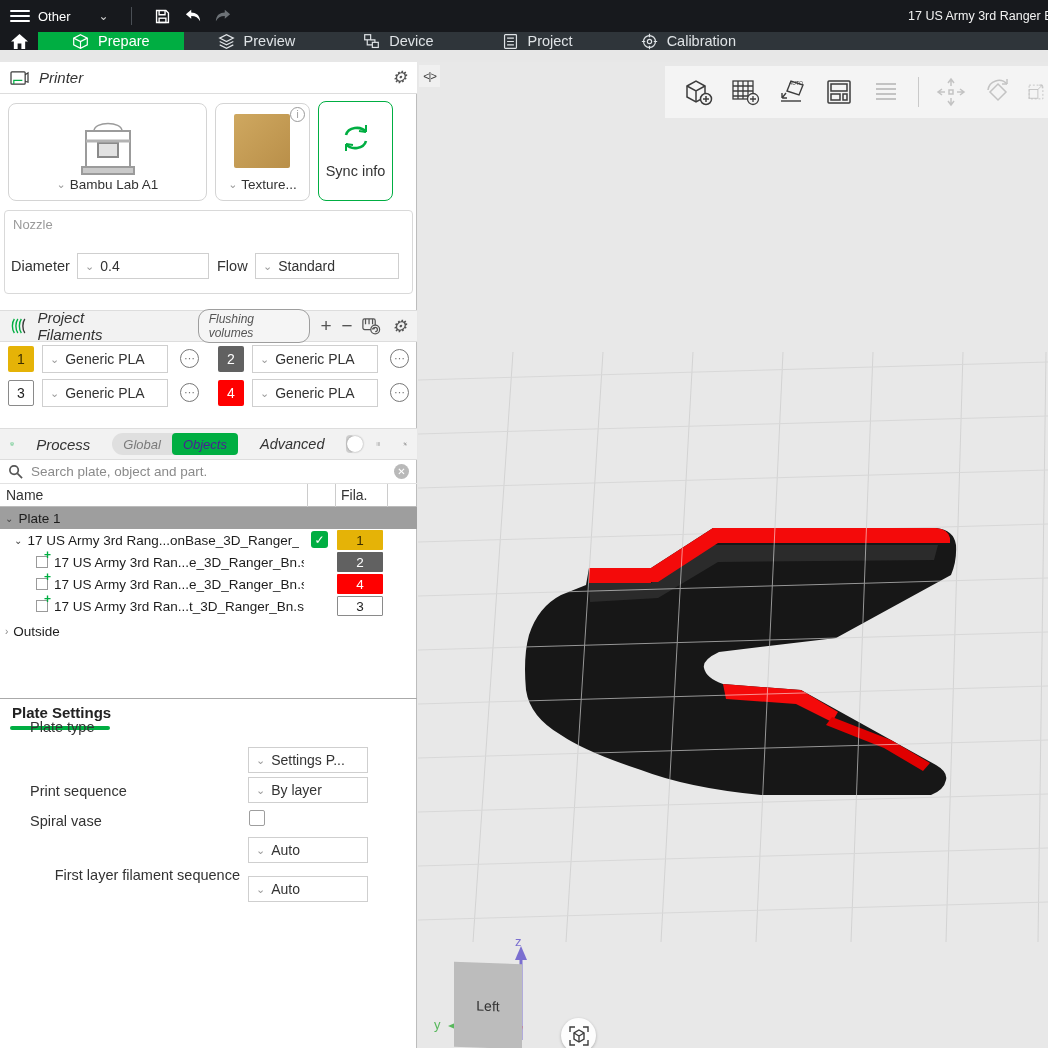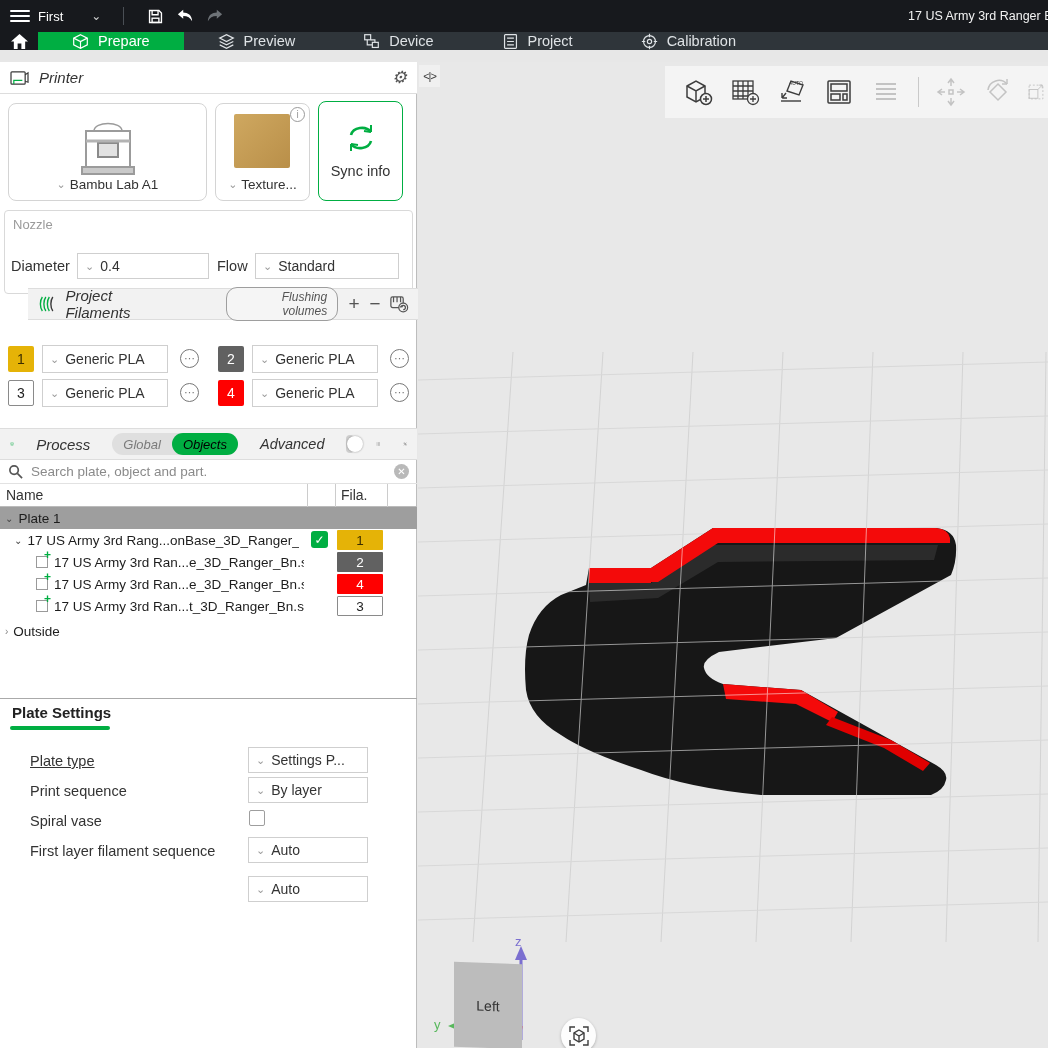--- a/index.html
+++ b/index.html
@@ -48,33 +48,33 @@
   #sync-card .card-label { padding:0; font-size:14.5px; }
 
   #nozzle-box { position:absolute; left:4px; top:148px; width:409px; height:84px;
     border:1px solid #d9d9d9; border-radius:4px; background:#fff; }
   #nozzle-label { position:absolute; left:8px; top:6px; font-size:13px; color:#9a9a9a; }
   .field-label { font-size:14.5px; color:#333; }
   .select { border:1px solid #cfcfcf; background:#fff; height:26px; display:flex;
     align-items:center; gap:6px; padding:0 7px; font-size:14px; color:#333; }
 
   .pill { border:1px solid #9e9e9e; border-radius:11px; background:#f5f5f5; color:#555;
-    font-size:12px; padding:2px 10px;text-align:right; }
+    font-size:12px; padding:2px 10px; }
   .hdr-glyph { color:#555; font-size:19px; }
 
   .swatch { position:absolute; width:26px; height:26px; display:flex; align-items:center;
     justify-content:center; font-size:14px; border-radius:2px; }
   .fil-select { position:absolute; width:126px; height:28px; }
   .more-dot { position:absolute; width:19px; height:19px; border:1.5px solid #777;
     border-radius:50%; color:#777; font-size:11px; display:flex; align-items:center;
     justify-content:center; }
 
   #seg-pill { display:flex; background:#dfdfdf; border-radius:12px; font-size:13px; height:22px; align-items:center; }
   #seg-global { color:#7a7a7a; padding:0 11px; }
-  #seg-objects { background:#00AE42; color:#000000; border-radius:11px; height:22px;
+  #seg-objects { background:#00AE42; color:#4c1d95; border-radius:4px; height:22px;
     display:flex; align-items:center; padding:0 11px; }
   #adv-label { font-size:14.5px; color:#333; margin-left:auto; }
   #adv-toggle { width:34px; height:18px; border-radius:9px; background:#cfcfcf; position:relative; }
   #adv-toggle::after { content:""; position:absolute; left:1px; top:1px; width:16px; height:16px;
     border-radius:50%; background:#fff; box-shadow:0 0 2px rgba(0,0,0,.4); }
 
   #search-bar { position:absolute; left:0; top:397px; width:417px; height:25px;
     border-bottom:1px solid #e2e2e2; display:flex; align-items:center; padding:0 8px; gap:8px; }
   #search-input { border:none; outline:none; flex:1; font-size:13.5px; color:#333; background:transparent; }
   #search-input::placeholder { color:#8a8a8a; }
@@ -135,21 +135,21 @@
 </style>
 </head>
 <body>
 
 <div id="titlebar">
   <div id="hamburger">
       <span></span>
       <span></span>
       <span></span>
     </div>
-  <span id="file-label">First</span>
+  <span id="file-label">Other</span>
   <span id="file-caret">⌄</span>
   <div id="tb-sep"></div>
   <div class="tb-btn">
     <svg width="17" height="17" viewBox="0 0 20 20" fill="none" stroke="#fff" stroke-width="1.6">
       <path d="M3 3 h11 l3 3 v11 h-14 z"></path>
         <path d="M6 3 v5 h7 v-5"></path>
         <rect x="6" y="12" width="8" height="5"></rect>
     </svg>
   </div>
   <div class="tb-btn">
@@ -241,21 +241,21 @@
 
   <div class="card" style="left:215px; top:41px; width:95px; height:98px;">
     <div style="position:absolute; left:18px; top:10px; width:56px; height:54px; background:linear-gradient(135deg,#cfa860,#b98f49); border-radius:2px;"></div>
     <div style="position:absolute; right:4px; top:3px; width:15px; height:15px; border:1px solid #9a9a9a; border-radius:50%; color:#9a9a9a; font-size:10px; text-align:center; line-height:14px; background:#fff;">i</div>
     <div class="card-label">
       <span class="caret">⌄</span>
       <span>Texture...</span>
     </div>
   </div>
 
-  <div class="card" id="sync-card" style="left:318px; top:39px; width:85px; height:100px;">
+  <div class="card" id="sync-card" style="left:318px; top:39px; width:75px; height:100px;">
     <svg width="34" height="30" viewBox="0 0 34 30" fill="none" stroke="#00AE42" stroke-width="2.6">
       <path d="M7 12 A 11 9 0 0 1 27 9"></path>
         <path d="M27 9 L27 2 M27 9 L20 8" stroke-width="2"></path>
       <path d="M27 18 A 11 9 0 0 1 7 21"></path>
         <path d="M7 21 L7 28 M7 21 L14 22" stroke-width="2"></path>
     </svg>
     <div class="card-label">Sync info</div>
   </div>
 
   <div id="nozzle-box">
@@ -265,21 +265,21 @@
       <span class="caret">⌄</span>
       <span>0.4</span>
     </div>
     <span class="field-label abs" style="left:212px; top:47px;">Flow</span>
     <div class="select abs" style="left:250px; top:42px; width:144px;">
       <span class="caret">⌄</span>
       <span>Standard</span>
     </div>
   </div>
 
-  <div class="section-head" style="top:226px;margin-left:28px;">
+  <div class="section-head" style="top:248px;">
     <svg width="18" height="18" viewBox="0 0 20 20" fill="none" stroke="#00AE42" stroke-width="1.6">
       <path d="M5 2 C2 6 2 14 5 18"></path>
         <path d="M9 2 C6 6 6 14 9 18"></path>
         <path d="M13 2 C10 6 10 14 13 18"></path>
         <path d="M17 2 C14 6 14 14 17 18" stroke="#3a3a3a"></path>
     </svg>
     <span class="section-title">Project Filaments</span>
     <span class="pill" style="margin-left:38px;">Flushing volumes</span>
     <span class="hdr-glyph">+</span>
     <span class="hdr-glyph">−</span>
@@ -396,36 +396,36 @@
   <div class="tree-row" style="top:558px;">
     <span class="chev chev-r">›</span>
     <span class="tw">Outside</span>
   </div>
 
   <div id="tree-bottom"></div>
 
   <span id="ps-title">Plate Settings</span>
   <div id="ps-underline"></div>
 
-  <span class="ps-label" style="top:690px;text-decoration:underline;">Plate type</span>
+  <span class="ps-label" style="top:656px;">Plate type</span>
   <div class="select ps-select" style="top:685px;">
     <span class="caret">⌄</span>
       <span>Settings P...</span>
   </div>
 
   <span class="ps-label" style="top:720px;">Print sequence</span>
   <div class="select ps-select" style="top:715px;">
     <span class="caret">⌄</span>
       <span>By layer</span>
   </div>
 
   <span class="ps-label" style="top:750px;">Spiral vase</span>
   <div id="spiral-check" style="top:748px;"></div>
 
-  <span class="ps-label" style="top:780px;">First layer filament sequence</span>
+  <span class="ps-label" style="top:804px;text-align:right;">First layer filament sequence</span>
   <div class="select ps-select" style="top:775px;">
     <span class="caret">⌄</span>
       <span>Auto</span>
   </div>
 
   <div class="select ps-select" style="top:814px;">
     <span class="caret">⌄</span>
       <span>Auto</span>
   </div>
 </div>

